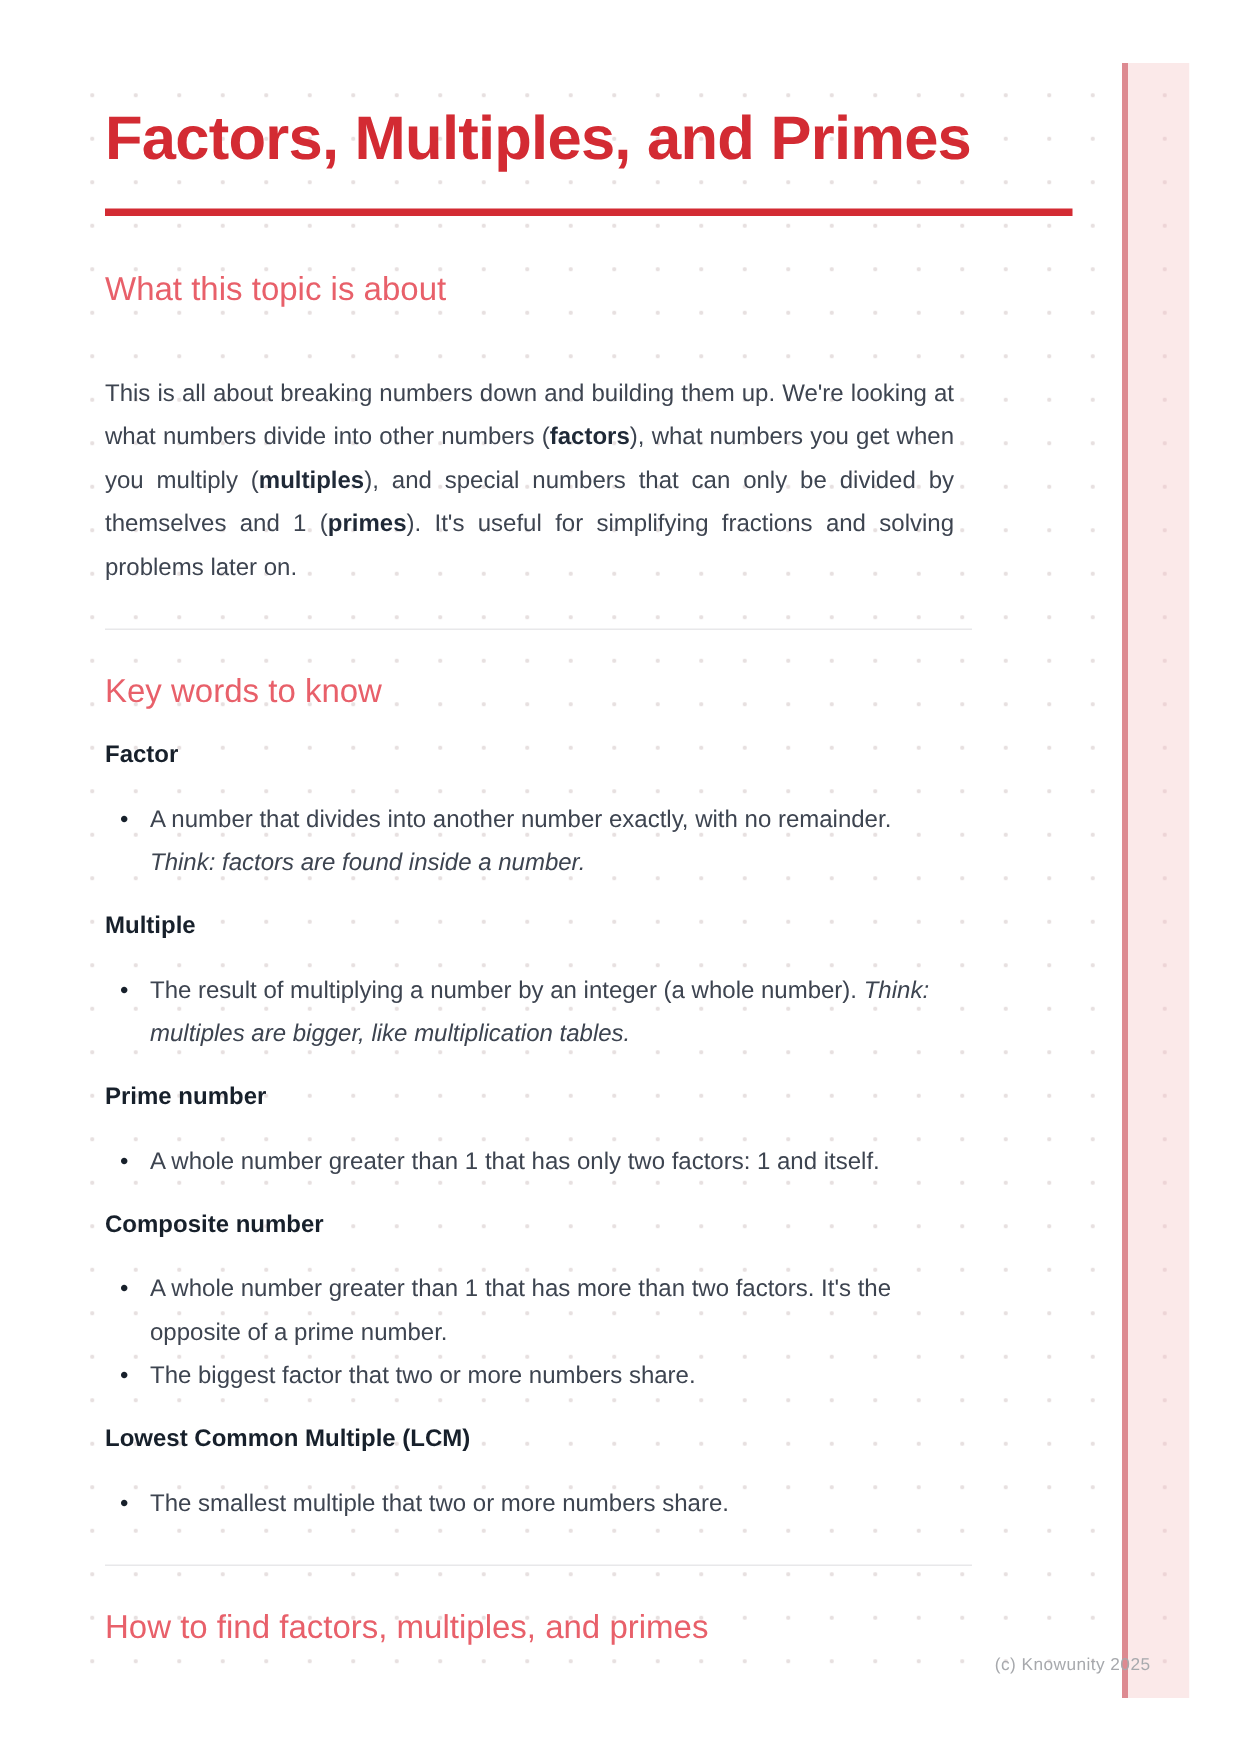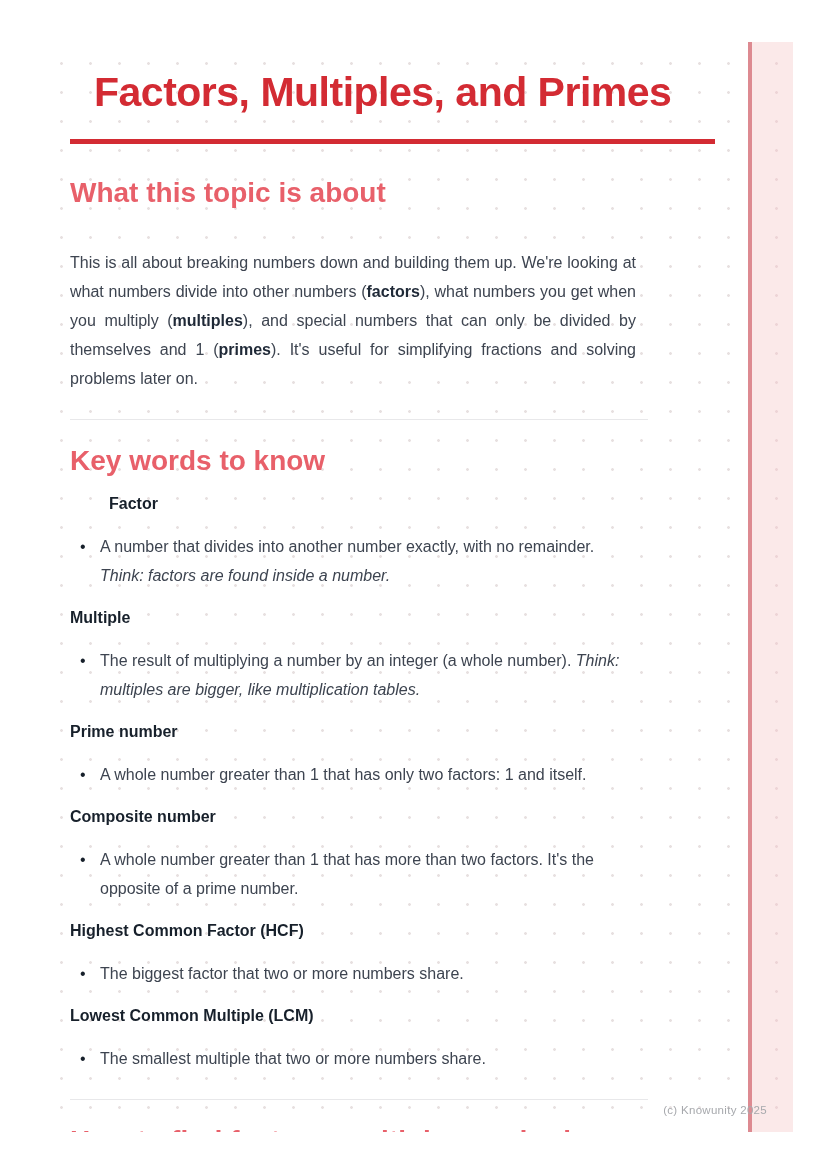--- a/index.html
+++ b/index.html
@@ -33,31 +33,30 @@
     position:relative;
     padding:28px 78px 0 30px;
     z-index:2;
   }
   h1.title {
     font-size:41px;
     font-weight:800;
     letter-spacing:-0.5px;
     color:#d32b33;
     line-height:1.1;
-    margin-left:24px;
   }
   .title-rule {
     height:5px;
     width:100%;
     background:#d32b33;
     margin:24px 0 36px 0;
   }
   h2.section-heading {
-    font-size:28px;
-    font-weight:700;
+    font-size:22px;
+    font-weight:400;
     color:#e8606a;
     margin:0 0 20px 0;
     line-height:26px;
   }
   p.intro {
     font-size:16px;
     line-height:29px;
     color:#3d4450;
     text-align:justify;
     width:566px;
@@ -71,21 +70,21 @@
     width:578px;
     margin:26px 0 28px 0;
   }
   h3.term-heading {
     font-size:16px;
     font-weight:700;
     color:#17202b;
     line-height:20px;
     margin:18px 0;
   }
-  .term:first-child h3.term-heading { margin-top:0;margin-left:39px; }
+  .term:first-child h3.term-heading { margin-top:0; }
   .bullet {
     display:flex;
     padding-left:10px;
     width:560px;
     font-size:16px;
     line-height:29px;
     color:#3d4450;
   }
   .bullet .marker {
     flex:none;
@@ -150,21 +149,20 @@
 
         <section class="term">
           <h3 class="term-heading">Composite number</h3>
           <div class="bullet">
             <span class="marker">•</span>
             <span class="bullet-text"><span>A whole number greater than 1 that has more than two factors. It's the opposite of a prime number.</span></span>
           </div>
         </section>
 
         <section class="term">
-          <h3 class="term-heading">Highest Common Factor (HCF)</h3>
           <div class="bullet">
             <span class="marker">•</span>
             <span class="bullet-text"><span>The biggest factor that two or more numbers share.</span></span>
           </div>
         </section>
 
         <section class="term">
           <h3 class="term-heading">Lowest Common Multiple (LCM)</h3>
           <div class="bullet">
             <span class="marker">•</span>

